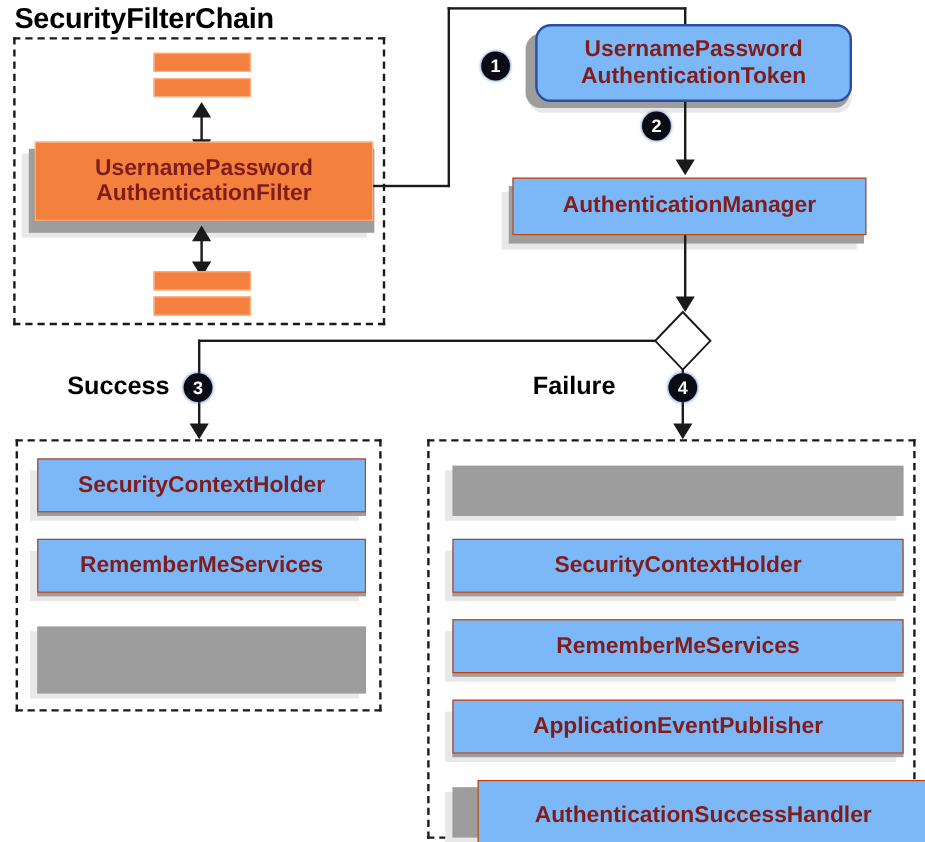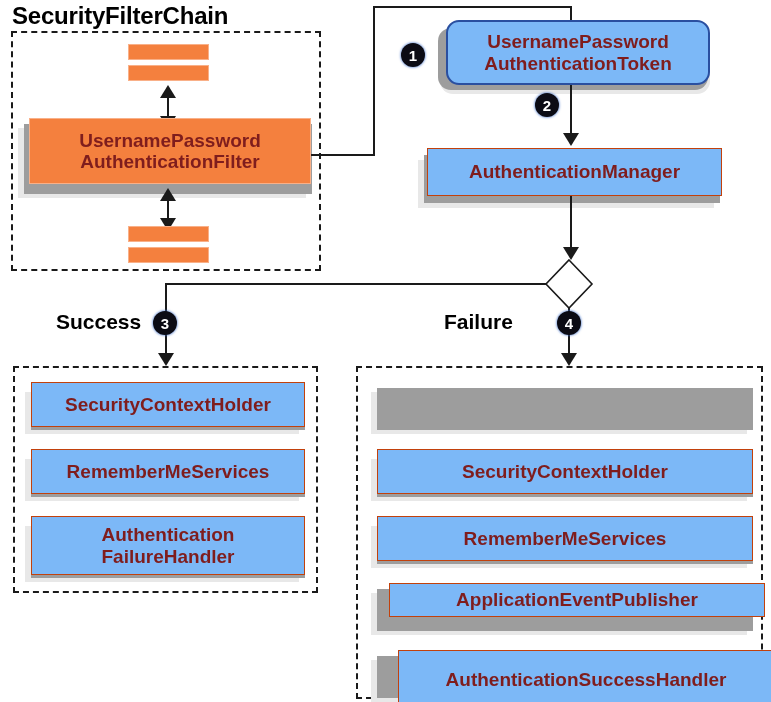--- a/index.html
+++ b/index.html
@@ -225,37 +225,35 @@
   <div class="shadow-far" style="left:25px; top:392px; width:274px; height:42px;"></div>
   <div class="shadow-near" style="left:31px; top:388px; width:274px; height:42px;"></div>
   <div class="node blue" style="left:31px; top:382px; width:274px; height:45px;">SecurityContextHolder</div>
 
   <div class="shadow-far" style="left:25px; top:459px; width:274px; height:42px;"></div>
   <div class="shadow-near" style="left:31px; top:455px; width:274px; height:42px;"></div>
   <div class="node blue" style="left:31px; top:449px; width:274px; height:45px;">RememberMeServices</div>
 
   <div class="shadow-far" style="left:25px; top:526px; width:274px; height:56px;"></div>
   <div class="shadow-near" style="left:31px; top:522px; width:274px; height:56px;"></div>
-  <div class="node blue" style="left:31px; top:516px; width:274px; height:59px;">Authentication
-FailureHandler</div>
 
   <div class="panel" style="left:356px; top:366px; width:407px; height:333px;"></div>
 
   <div class="shadow-far" style="left:371px; top:392px; width:376px; height:42px;"></div>
   <div class="shadow-near" style="left:377px; top:388px; width:376px; height:42px;"></div>
 
   <div class="shadow-far" style="left:371px; top:459px; width:376px; height:42px;"></div>
   <div class="shadow-near" style="left:377px; top:455px; width:376px; height:42px;"></div>
   <div class="node blue" style="left:377px; top:449px; width:376px; height:45px;">SecurityContextHolder</div>
 
   <div class="shadow-far" style="left:371px; top:526px; width:376px; height:42px;"></div>
   <div class="shadow-near" style="left:377px; top:522px; width:376px; height:42px;"></div>
   <div class="node blue" style="left:377px; top:516px; width:376px; height:45px;">RememberMeServices</div>
 
   <div class="shadow-far" style="left:371px; top:593px; width:376px; height:42px;"></div>
   <div class="shadow-near" style="left:377px; top:589px; width:376px; height:42px;"></div>
-  <div class="node blue" style="left:389px; top:583px; width:376px; height:34px;">ApplicationEventPublisher</div>
+  <div class="node blue" style="left:377px; top:583px; width:376px; height:45px;">ApplicationEventPublisher</div>
 
   <div class="shadow-far" style="left:371px; top:660px; width:376px; height:42px;"></div>
   <div class="shadow-near" style="left:377px; top:656px; width:376px; height:42px;"></div>
   <div class="node blue" style="left:398px; top:650px; width:376px; height:60px;text-align:right;">AuthenticationSuccessHandler</div>
 
 </div>
 
 </body></html>

